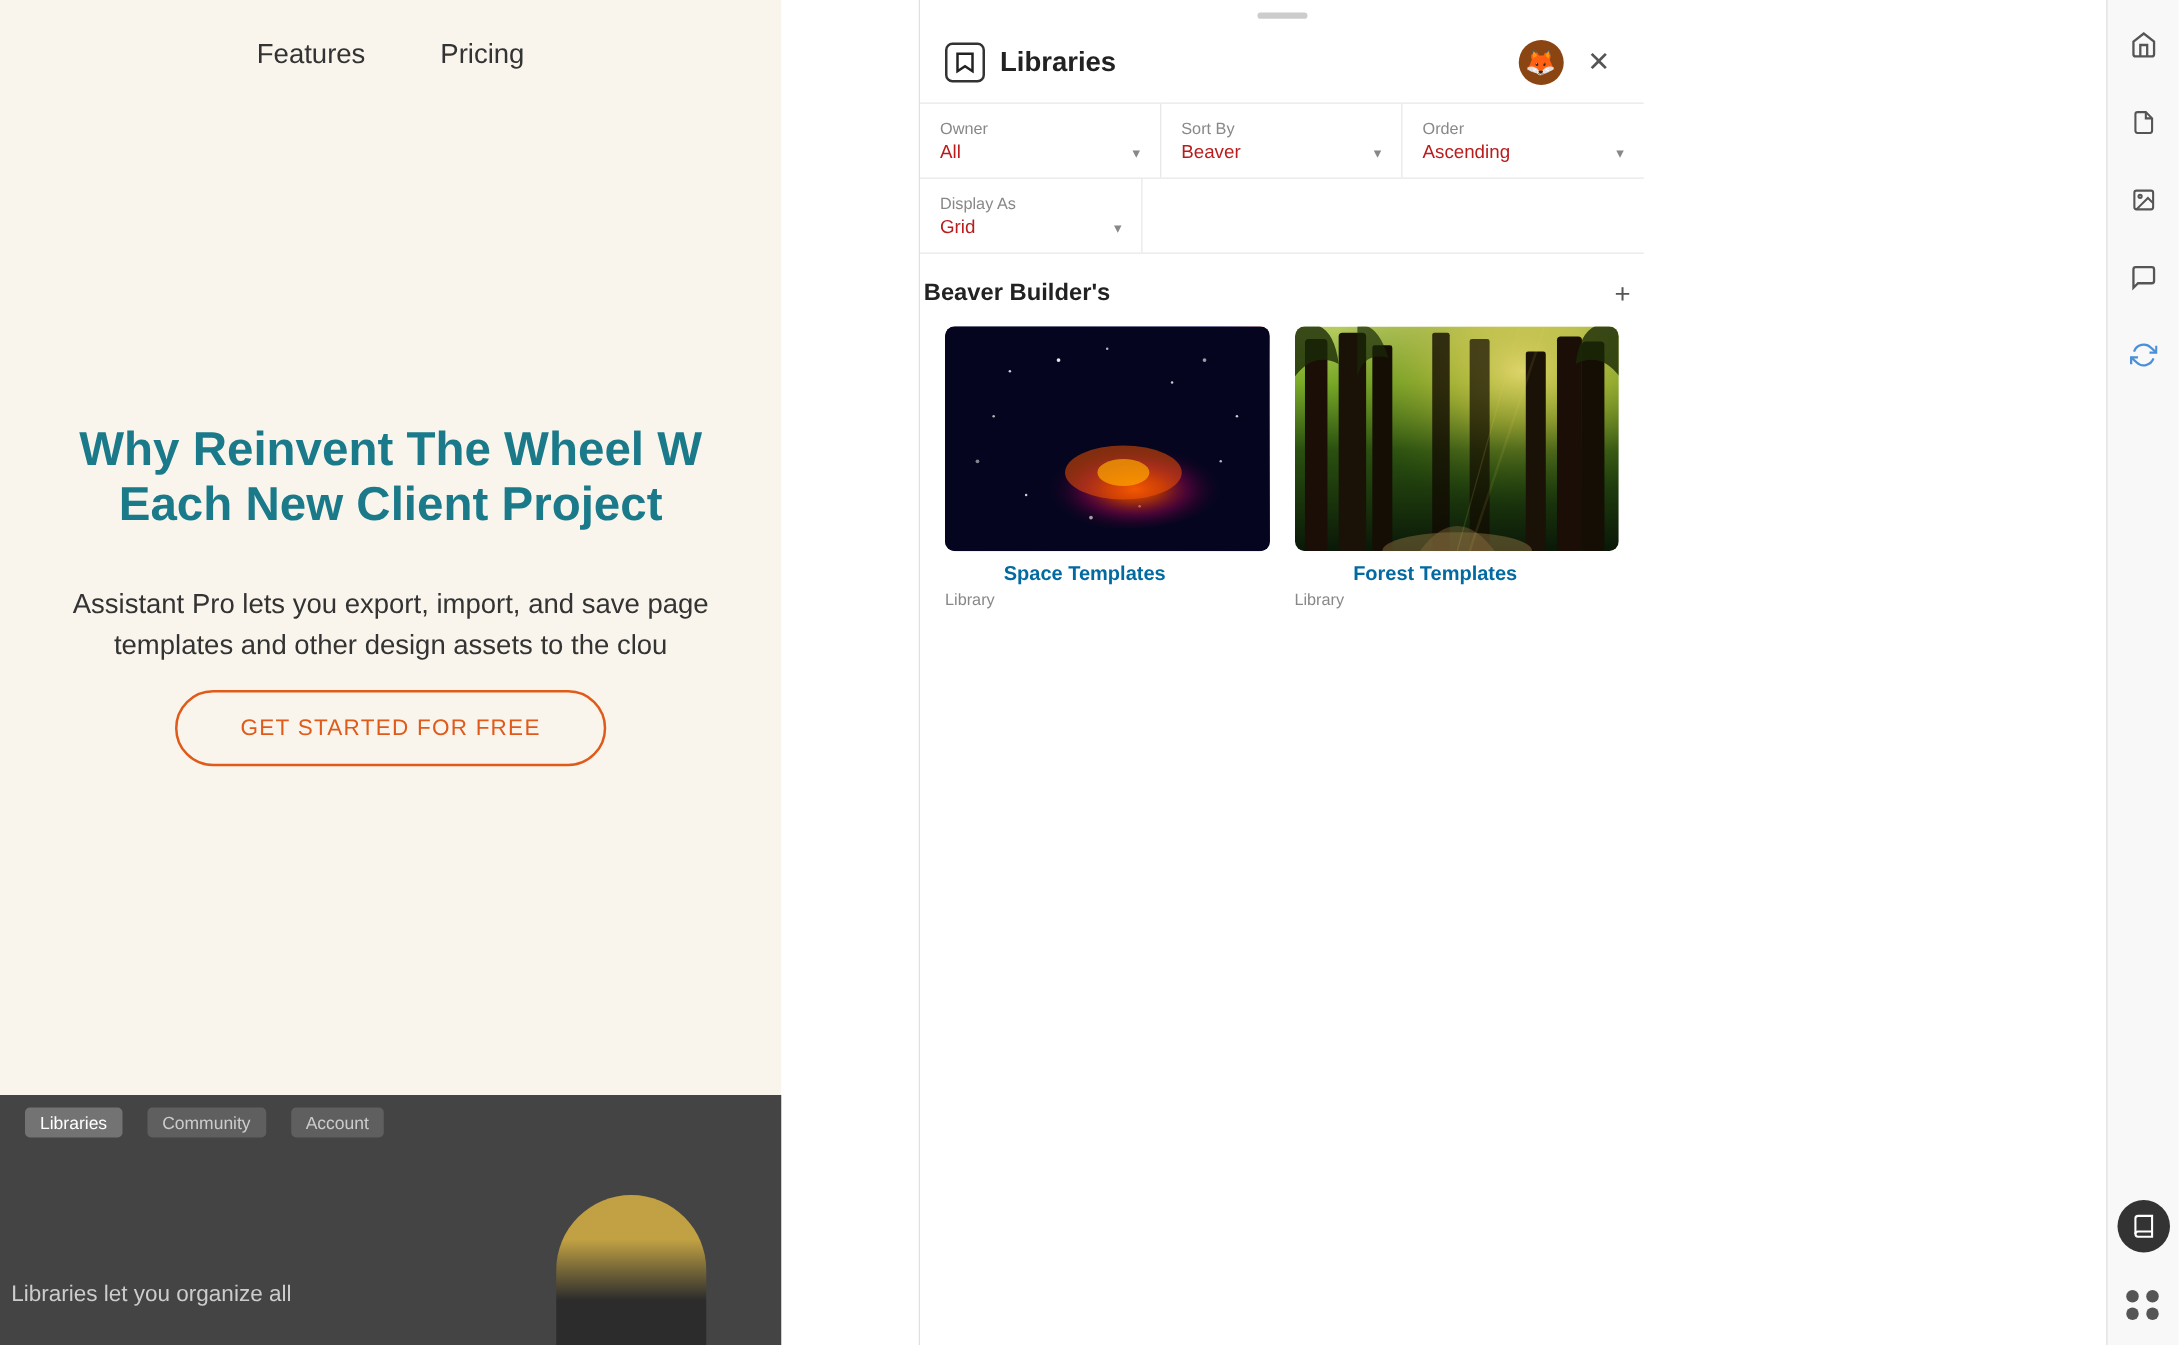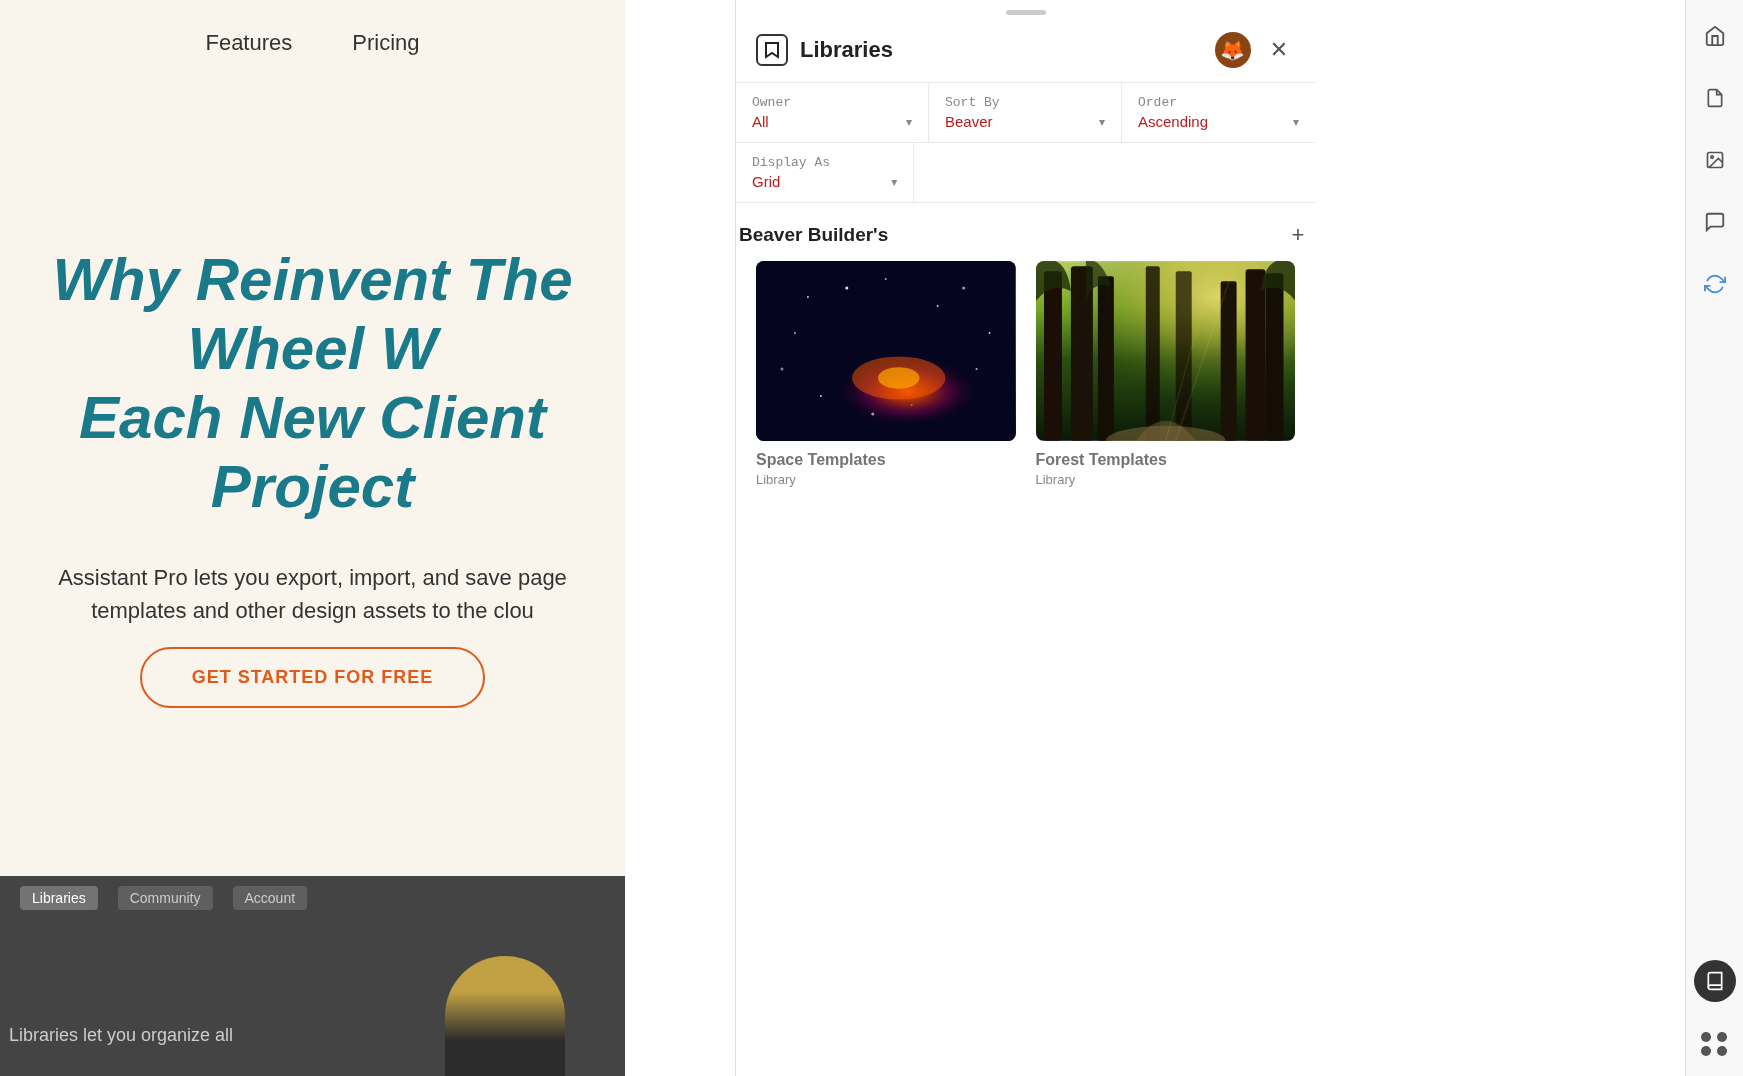--- a/index.html
+++ b/index.html
@@ -41,44 +41,43 @@
       flex: 1;
       display: flex;
       flex-direction: column;
       align-items: center;
       justify-content: center;
       text-align: center;
       padding: 0 40px;
     }
 
     .bg-hero-title {
-      font-size: 60px;
+      font-size: 38px;
       font-weight: 800;
       color: #1a7a8a;
       line-height: 1.15;
       margin-bottom: 40px;
-      font-style: italic;
     }
 
     .bg-hero-subtitle {
       font-size: 22px;
       color: #333;
       line-height: 1.5;
       max-width: 600px;
       margin-bottom: 20px;
     }
 
     .bg-cta-btn {
       border: 2.5px solid #e05a1a;
       border-radius: 50px;
       padding: 18px 50px;
       background: transparent;
       color: #e05a1a;
       font-size: 18px;
-      font-weight: 700;
+      font-weight: 400;
       letter-spacing: 1px;
       cursor: pointer;
     }
 
     
     .bg-bottom {
       width: 100%;
       height: 200px;
       background: #444;
       position: relative;
@@ -209,21 +208,20 @@
     }
 
     .filter-cell:last-child {
       border-right: none;
     }
 
     .filter-label {
       font-size: 13px;
       color: #888;
       margin-bottom: 3px;
-      font-family: Liberation Mono, monospace;
     }
 
     .filter-value-row {
       display: flex;
       align-items: center;
       justify-content: space-between;
     }
 
     .filter-value {
       font-size: 15px;
@@ -295,22 +293,23 @@
     .library-thumb-space {
       width: 100%;
       height: 100%;
       background: linear-gradient(135deg, #0a0a2e 0%, #1a1a5e 30%, #2a2a8e 50%, #ff6600 65%, #ff4400 75%, #cc2200 85%, #0a0a2e 100%);
       position: relative;
     }
 
     .library-name {
       font-size: 16px;
       font-weight: 600;
-      color: #737373;
+      color: #0369a1;
       margin-bottom: 3px;
+      margin-left: 47px;
     }
 
     .library-type {
       font-size: 13px;
       color: #888;
     }
 
     
     .right-toolbar {
       position: absolute;

